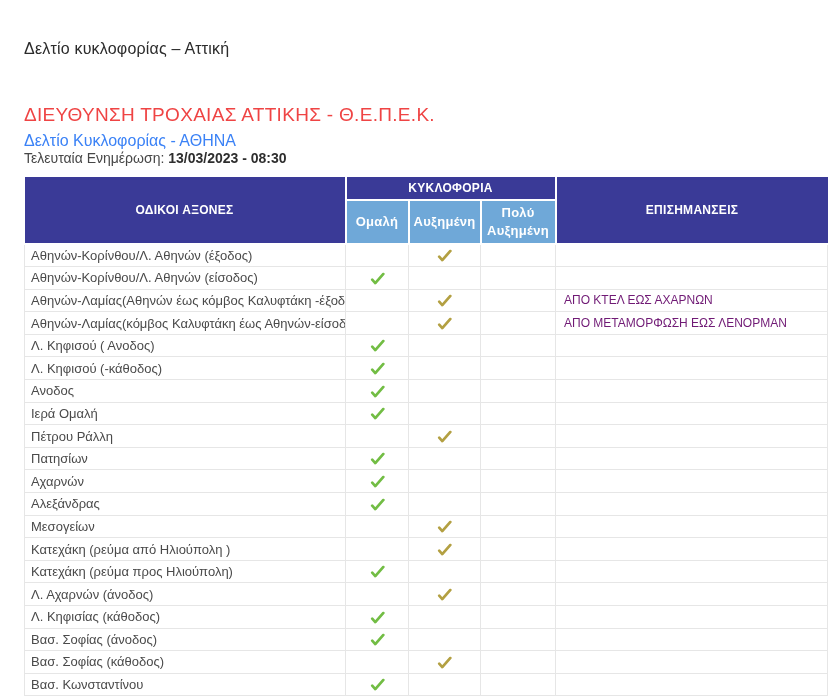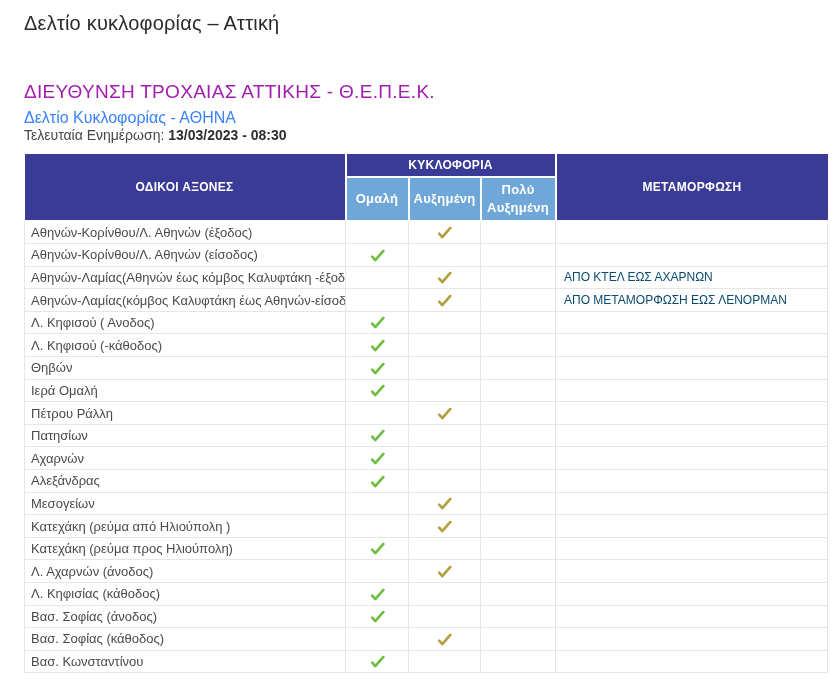--- a/index.html
+++ b/index.html
@@ -6,31 +6,32 @@
   html, body { background: #ffffff; }
   body {
     width: 840px; height: 696px;
     overflow: hidden;
     font-family: "Liberation Sans", "DejaVu Sans", sans-serif;
     color: #3d3d3d;
     position: relative;
   }
   .page { padding: 8px 13px 0 24px; }
   .page-title {
-    font-size: 20px;
+    font-size: 16px;
     font-weight: 400;
     color: #2b2b2b;
     letter-spacing: 0.2px;
     padding-top: 4px;
+    margin-top: 28px;
   }
   .bulletin-head { margin-top: 46px; }
   .bulletin-heading {
     font-size: 19px;
     font-weight: 400;
-    color: #a21caf;
+    color: #ef4444;
     letter-spacing: 0.3px;
   }
   .bulletin-subheading {
     font-size: 16px;
     font-weight: 400;
     color: #3b82f6;
     margin-top: 6px;
   }
   .bulletin-update {
     font-size: 14px;
@@ -77,21 +78,21 @@
     height: 22.6px;
     font-size: 13px;
     color: #4a4a4a;
     padding: 0 6px;
     background: #ffffff;
     overflow: hidden;
     white-space: nowrap;
   }
   tbody td.road-cell   { }
   tbody td.check-cell  { text-align: center; padding: 0; }
-  tbody td.remark-cell { font-size: 12px; color: #0c4a6e; padding-left: 8px; }
+  tbody td.remark-cell { font-size: 12px; color: #701a75; padding-left: 8px; }
 
   .check-icon {
     display: inline-block;
     vertical-align: middle;
     transform: rotate(4deg);
   }
 </style>
 </head>
 <body>
 
@@ -113,21 +114,21 @@
       <col class="c-road">
         <col class="c-lvl1">
         <col class="c-lvl2">
         <col class="c-lvl3">
         <col class="c-rem">
     </colgroup>
     <thead>
       <tr>
         <th rowspan="2" class="span-head">ΟΔΙΚΟΙ ΑΞΟΝΕΣ</th>
         <th colspan="3" class="group-head">ΚΥΚΛΟΦΟΡΙΑ</th>
-        <th rowspan="2" class="span-head">ΜΕΤΑΜΟΡΦΩΣΗ</th>
+        <th rowspan="2" class="span-head">ΕΠΙΣΗΜΑΝΣΕΙΣ</th>
       </tr>
       <tr>
         <th class="level-head">Ομαλή</th>
         <th class="level-head">Αυξημένη</th>
         <th class="level-head">Πολύ Αυξημένη</th>
       </tr>
     </thead>
     <tbody>
         <tr>
           <td class="road-cell">Αθηνών-Κορίνθου/Λ. Αθηνών (έξοδος)</td>
@@ -177,21 +178,21 @@
         <tr>
           <td class="road-cell">Λ. Κηφισού (-κάθοδος)</td>
           <td class="check-cell"><svg class="check-icon" width="15" height="14" viewBox="0 0 16 16">
               <path d="M2 9.2 L5.8 12.8 L14.3 1.8" fill="none" stroke="#72bd44" stroke-width="3.1" stroke-linecap="round" stroke-linejoin="round"></path>
             </svg></td>
           <td class="check-cell"></td>
           <td class="check-cell"></td>
           <td class="remark-cell"></td>
         </tr>
         <tr>
-          <td class="road-cell">Θηβών</td>
+          <td class="road-cell">Ανοδος</td>
           <td class="check-cell"><svg class="check-icon" width="15" height="14" viewBox="0 0 16 16">
               <path d="M2 9.2 L5.8 12.8 L14.3 1.8" fill="none" stroke="#72bd44" stroke-width="3.1" stroke-linecap="round" stroke-linejoin="round"></path>
             </svg></td>
           <td class="check-cell"></td>
           <td class="check-cell"></td>
           <td class="remark-cell"></td>
         </tr>
         <tr>
           <td class="road-cell">Ιερά Ομαλή</td>
           <td class="check-cell"><svg class="check-icon" width="15" height="14" viewBox="0 0 16 16">

